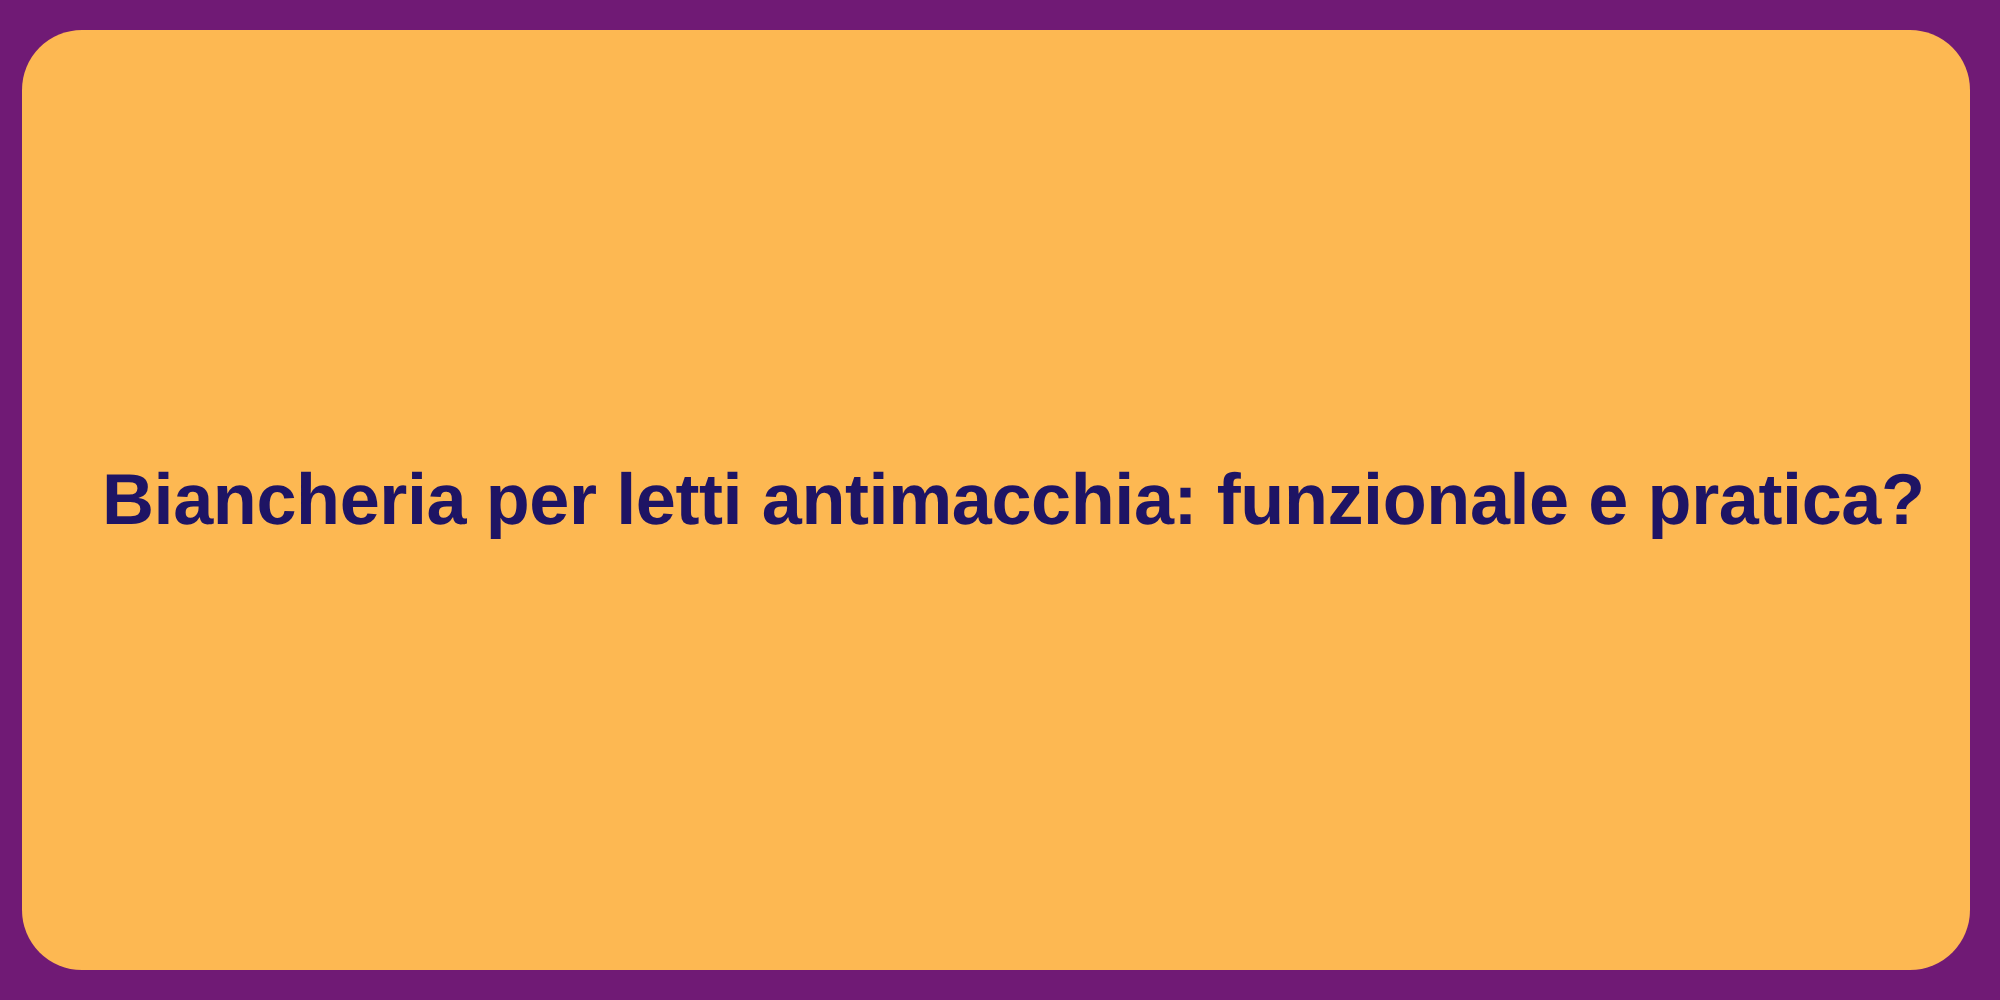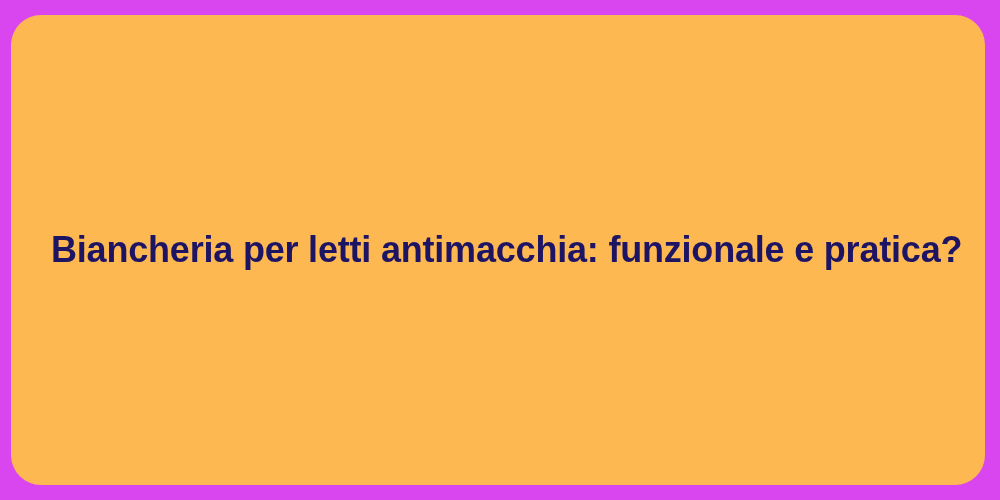--- a/index.html
+++ b/index.html
@@ -14,21 +14,21 @@
     overflow: hidden;
     font-family: "Liberation Sans", sans-serif;
   }
 
   
   #page-frame {
     position: relative;
     box-sizing: border-box;
     width: 1000px;
     height: 500px;
-    background: #d946ef;
+    background: #701a75;
   }
 
   
   #article-card {
     position: absolute;
     left: 11px;
     top: 15px;
     width: 974px;
     height: 470px;
     background: #FDB852;

